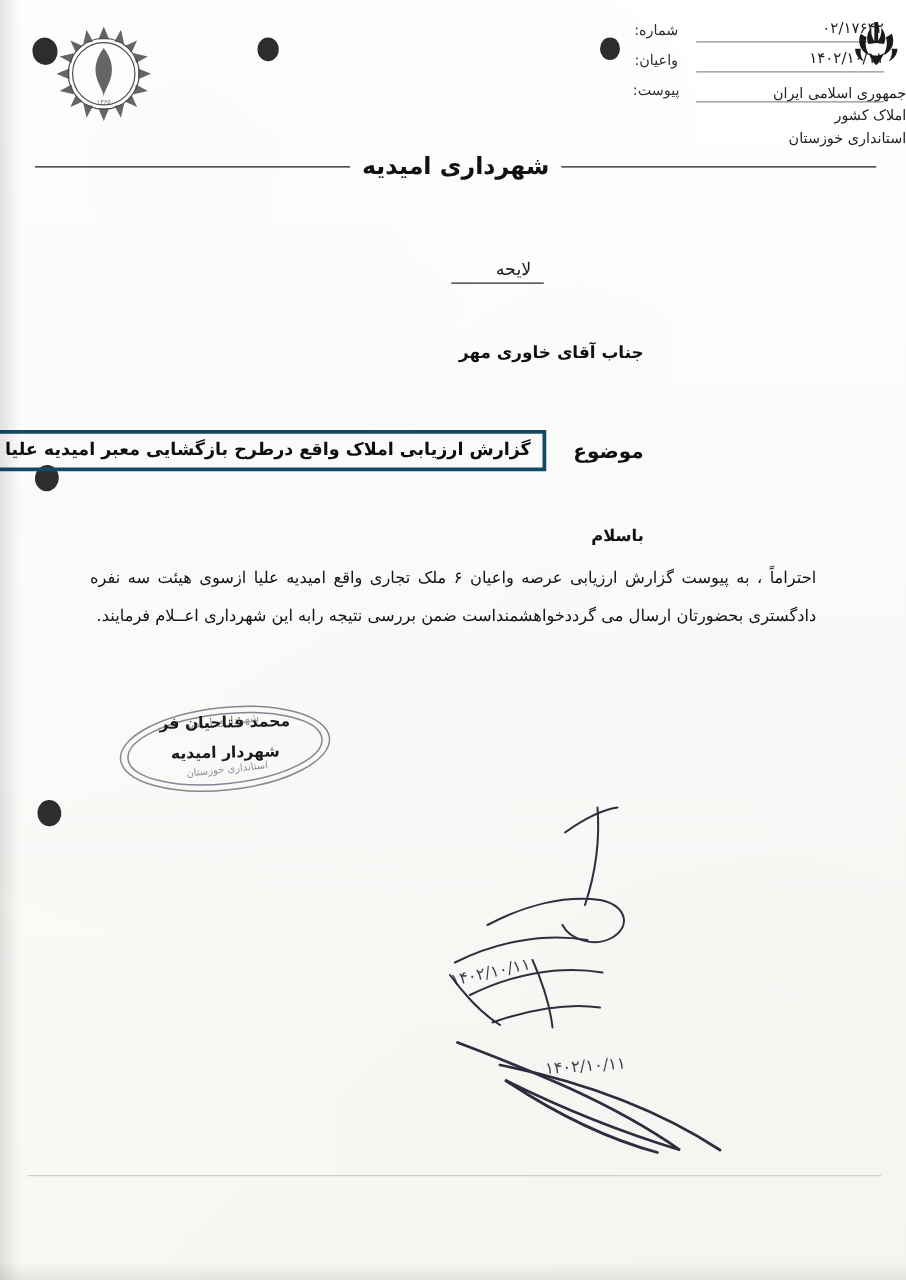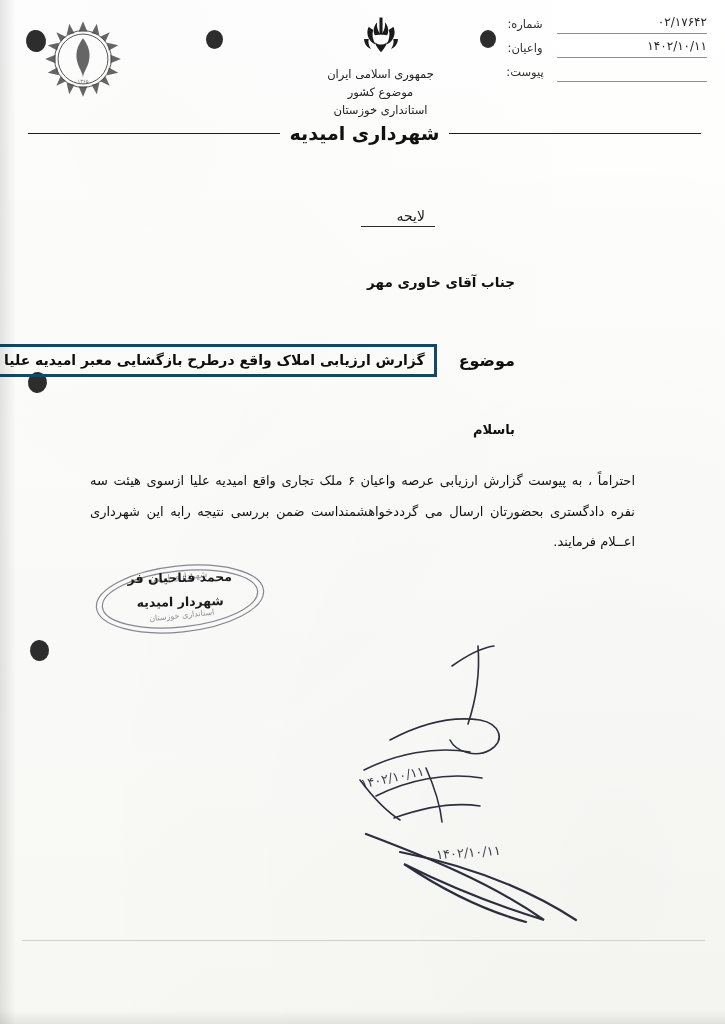--- a/index.html
+++ b/index.html
@@ -77,21 +77,20 @@
     padding-bottom: 1px;
   }
   .meta .meta-value.blank { color: transparent; }
 
   
   .emblem-block {
     position: absolute;
     top: 16px;
     left: 0;
     right: 0;
-    text-align: center;
     margin-left: 36px;
   }
   .emblem {
     margin: 0 auto 6px auto;
     width: 48px;
     height: 40px;
   }
   .org-line {
     font-size: 11.5px;
     color: #232323;
@@ -201,21 +200,21 @@
     position: absolute;
     top: 448px;
     right: 72px;
     left: 72px;
     font-size: 13px;
     color: #121212;
     line-height: 2.35;
     text-align: justify;
     text-justify: inter-word;
   }
-  .body-text p { margin: 18px; }
+  .body-text p { margin: 0; }
 
   
   .signature-block {
     position: absolute;
     top: 566px;
     right: 470px;
     text-align: center;
     font-size: 12.5px;
     font-weight: bold;
     color: #1a1a1a;
@@ -355,21 +354,21 @@
         <path d="M30 24 c-4 -4 -6 -10 -5 -16 c-4 4 -6 11 -3 17 z"></path>
         <path d="M30 24 c4 -4 6 -10 5 -16 c4 4 6 11 3 17 z"></path>
         <path d="M14 14 c-3 6 -2 14 3 19 c2 2 4 3 6 4 c-4 -6 -5 -13 -3 -19 c-2 -1 -4 -2 -6 -4 z"></path>
         <path d="M46 14 c3 6 2 14 -3 19 c-2 2 -4 3 -6 4 c4 -6 5 -13 3 -19 c2 -1 4 -2 6 -4 z"></path>
         <path d="M8 30 c0 6 4 11 9 13 c-3 -4 -4 -9 -3 -13 z"></path>
         <path d="M52 30 c0 6 -4 11 -9 13 c3 -4 4 -9 3 -13 z"></path>
         <path d="M22 34 c2 6 5 10 8 13 c3 -3 6 -7 8 -13 c-2 2 -5 3 -8 3 c-3 0 -6 -1 -8 -3 z"></path>
       </g>
     </svg>
     <div class="org-line">جمهوری اسلامی ایران</div>
-    <div class="org-line">موضوع کشور</div>
+    <div class="org-line">املاک کشور</div>
     <div class="org-line">استانداری خوزستان</div>
   </div>
 
   <div class="title-row">
     <span class="rule"></span>
     <span class="doc-title">شهرداری امیدیه</span>
     <span class="rule"></span>
   </div>
 
   <div class="laeha">

